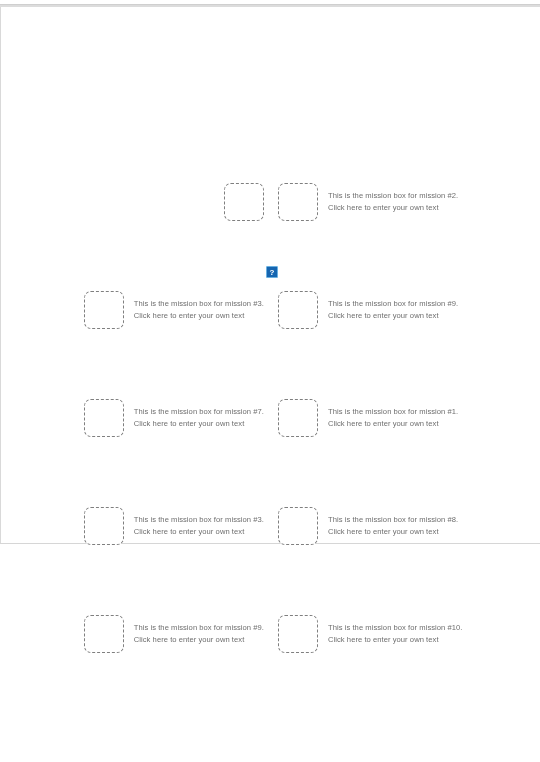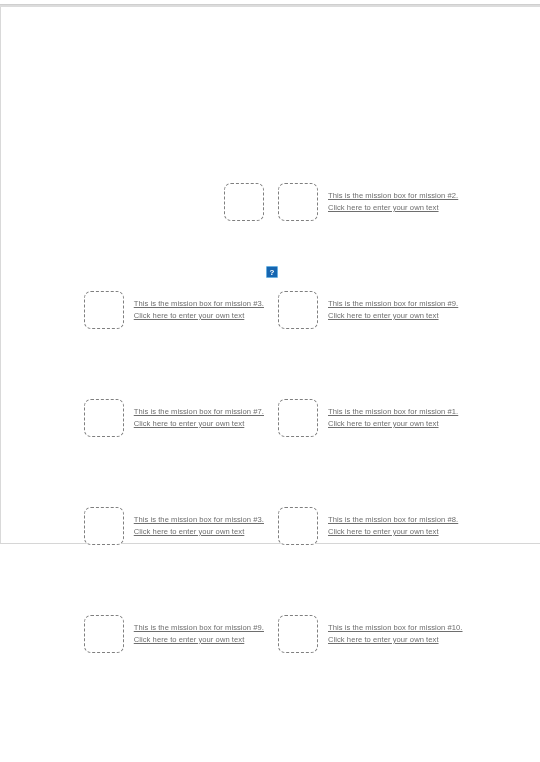--- a/index.html
+++ b/index.html
@@ -101,21 +101,21 @@
 
   .mission-text {
     margin-left: 10px;
     padding-top: 7px;
     line-height: 12px;
     color: #6e6e6e;
     font-size: 7.6px;
     letter-spacing: 0.05px;
     white-space: nowrap;
   }
-  .mission-text .line { display: block; text-decoration: underline; }
+  .mission-text .line { display: block; }
 
   
   .missing-image-icon {
     position: absolute;
     left: 266px;
     top: 266px;
     width: 12px;
     height: 12px;
     box-sizing: border-box;
     border: 1px solid #6ab0e0;

